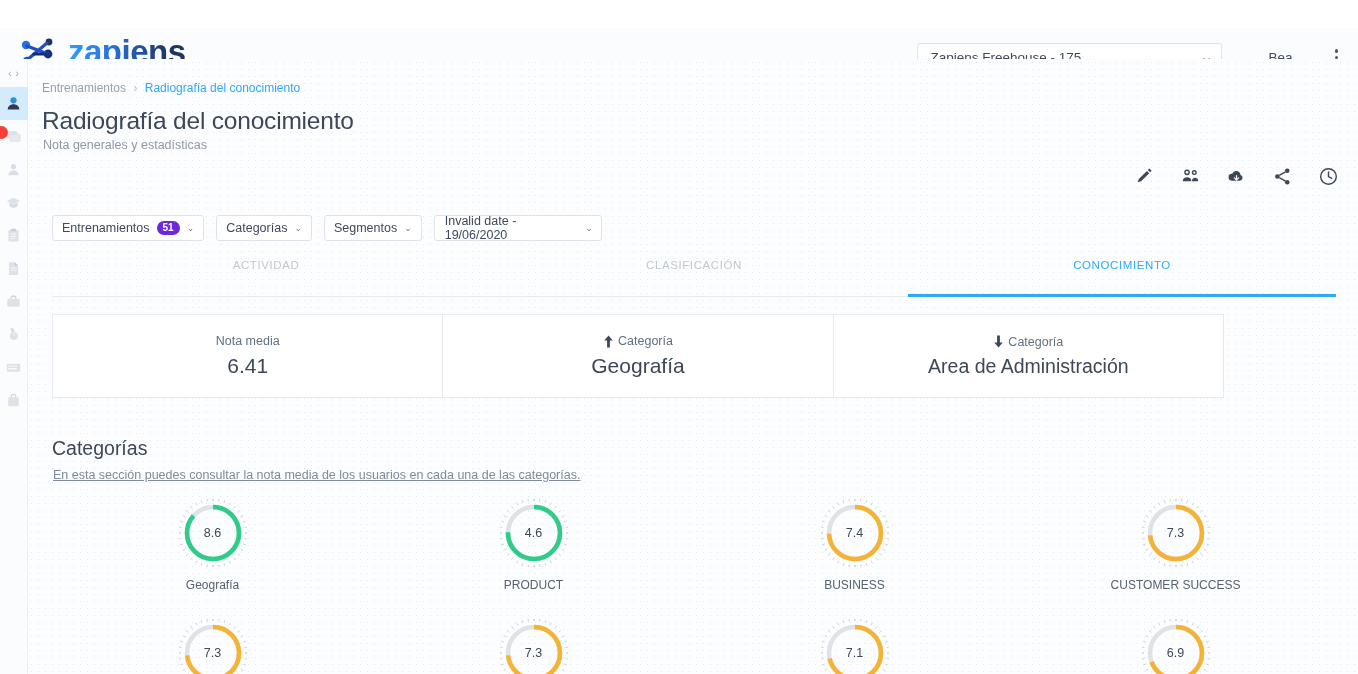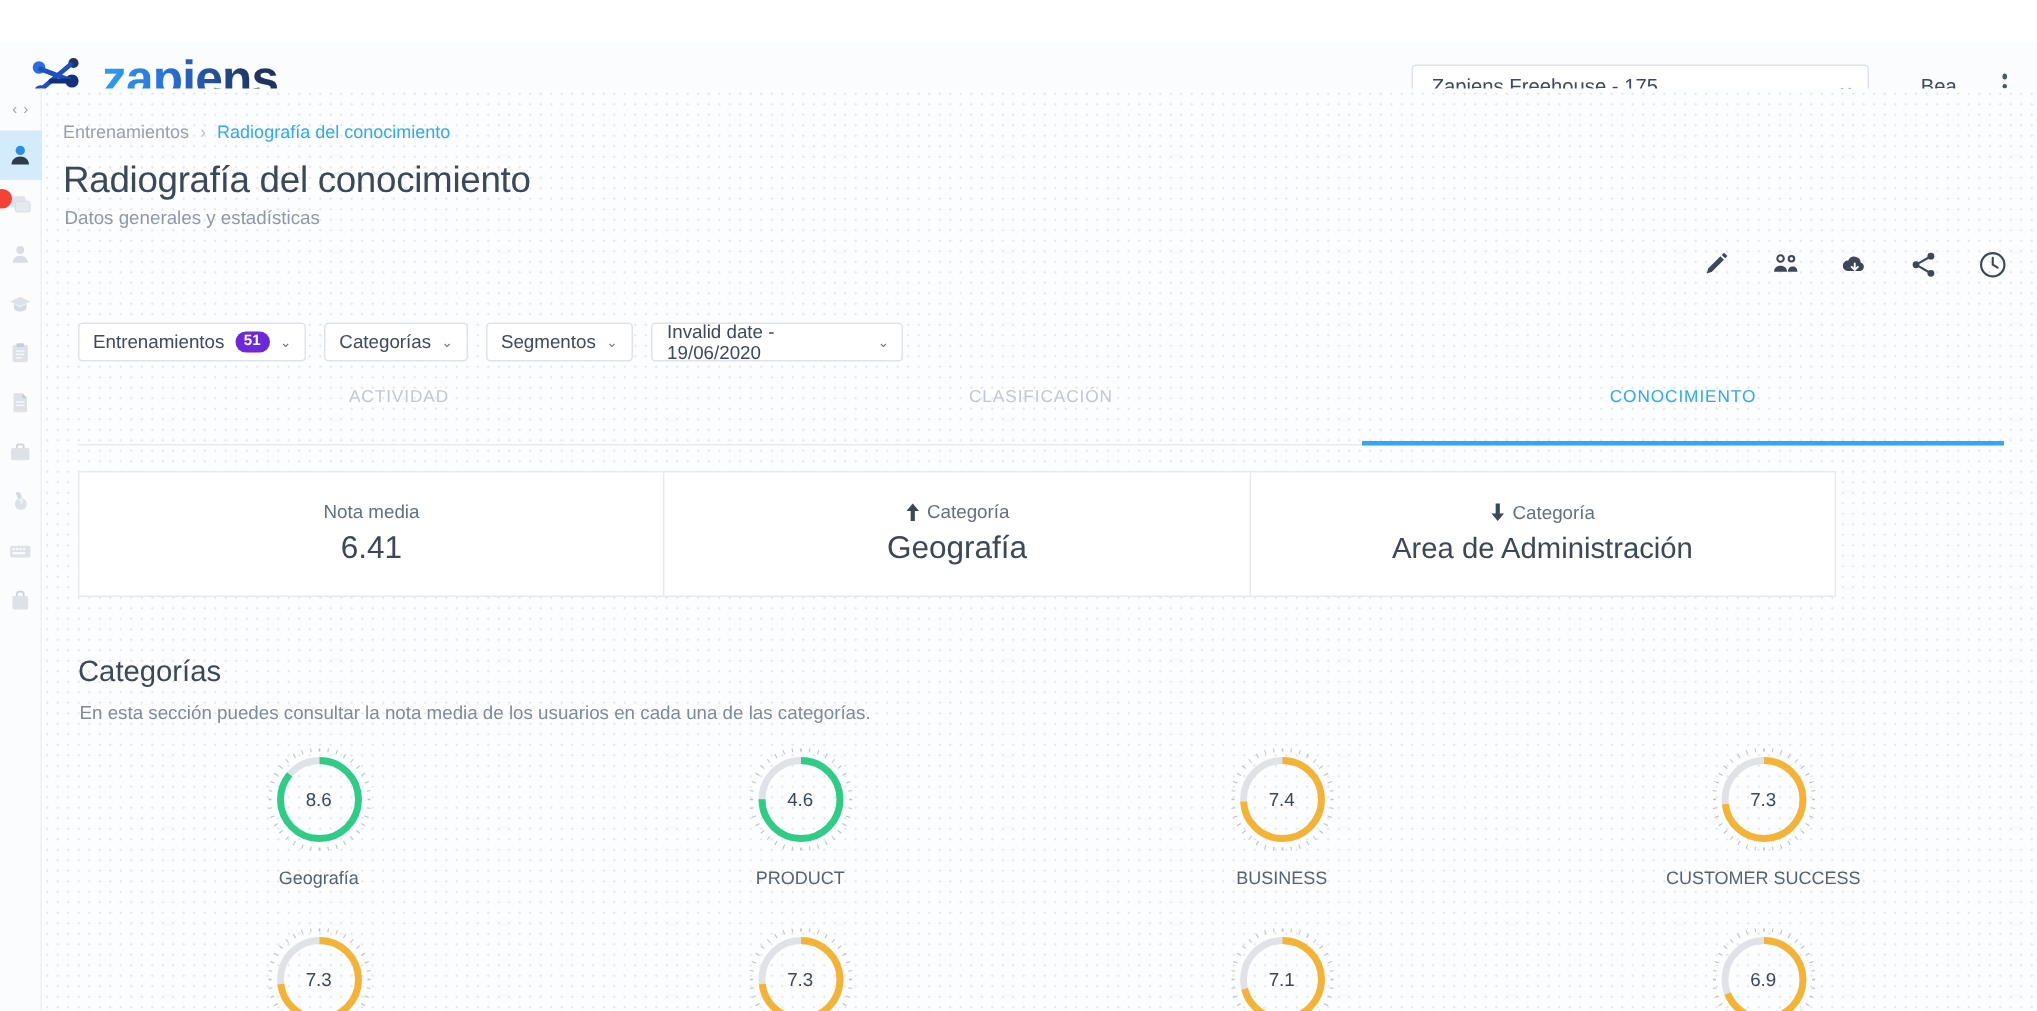--- a/index.html
+++ b/index.html
@@ -21,21 +21,21 @@
   .logo-wrap { display: flex; align-items: center; margin-left: 18px; gap: 10px; }
   .logo-mark { width: 40px; height: 34px; }
   .logo-text {
     font-size: 33px; font-weight: bold; letter-spacing: -0.5px;
     background: linear-gradient(90deg,#2f9ff2 0%,#2a72e0 35%,#1f3560 85%);
     -webkit-background-clip: text; background-clip: text; color: transparent;
     line-height: 1;
   }
   .topbar-right {
     position: absolute; right: 14px; top: 0; height: 59px;
-    display: flex; align-items: center; gap: 4px; text-decoration: underline;
+    display: flex; align-items: center; gap: 16px; text-decoration: underline;
   }
   .org-select {
     width: 305px; height: 29px;
     border: 1px solid #dfe3e9; border-radius: 3px; background: #fff;
     display: flex; align-items: center; justify-content: space-between;
     padding: 0 10px 0 12px;
     font-size: 13.5px; color: #3d4a5c;
   }
   .org-select .chev { font-size: 11px; color: #4c5867; transform: scaleX(1.5); }
   .user-name { font-size: 13.5px; color: #3d4a5c; margin-left: 30px; font-weight: 500;}
@@ -114,21 +114,21 @@
   }
   .sum-cell { flex:1; display:flex; flex-direction:column; align-items:center; justify-content:center; gap:6px; }
   .sum-cell + .sum-cell { border-left: 1px solid #e7ebf0; }
   .sum-label { font-size:12.5px; color:#62707f; display:flex; align-items:center; gap:4px; }
   .sum-label svg { width: 11px; height: 13px; }
   .sum-value { font-size: 21px; color:#3c4858; }
   .sum-value.small { font-size: 19.5px; }
 
   
   .cat-title { position:absolute; left:24px; top:378px; font-size:19.5px; color:#3c4858; }
-  .cat-desc { position:absolute; left:25px; top:409px; font-size:12.5px; color:#7f8b99; }
+  .cat-desc { position:absolute; left:25px; top:409px; font-size:12.5px; color:#7f8b99;text-decoration:underline; }
 
   .gauges {
     position:absolute; left:24px; top:440px; width: 1284px;
     display:flex; flex-wrap: wrap;
   }
   .gauge-cell {
     width: 25%; display:flex; flex-direction:column; align-items:center;
     margin-bottom: 27px;
   }
   .gauge { position:relative; width: 68px; height: 68px; }
@@ -263,21 +263,21 @@
 
   <div class="main">
 
     <div class="breadcrumb">
       <span>Entrenamientos</span>
       <span class="sep">›</span>
       <span class="crumb-active">Radiografía del conocimiento</span>
     </div>
 
     <div class="page-title">Radiografía del conocimiento</div>
-    <div class="page-sub">Datos generales y estadísticas</div>
+    <div class="page-sub">Nota generales y estadísticas</div>
 
     <div class="actions">
       <svg class="act-icon" viewBox="0 0 20 20">
         <path d="M3 16.1l1-3.4 8.6-8.6 2.4 2.4-8.6 8.6z" fill="#3c4858"></path>
         <path d="M13.5 3.1l1.6-1.6 2.4 2.4-1.6 1.6z" fill="#3c4858"></path>
       </svg>
       <svg class="act-icon" viewBox="0 0 22 20">
         <circle cx="7" cy="5.2" r="2.5" fill="none" stroke="#3c4858" stroke-width="1.6"></circle>
         <circle cx="15.4" cy="5.4" r="2.1" fill="none" stroke="#3c4858" stroke-width="1.6"></circle>
         <path d="M2 15.4c0-2.8 2.2-4.6 5-4.6s5 1.8 5 4.6z" fill="#3c4858"></path>

